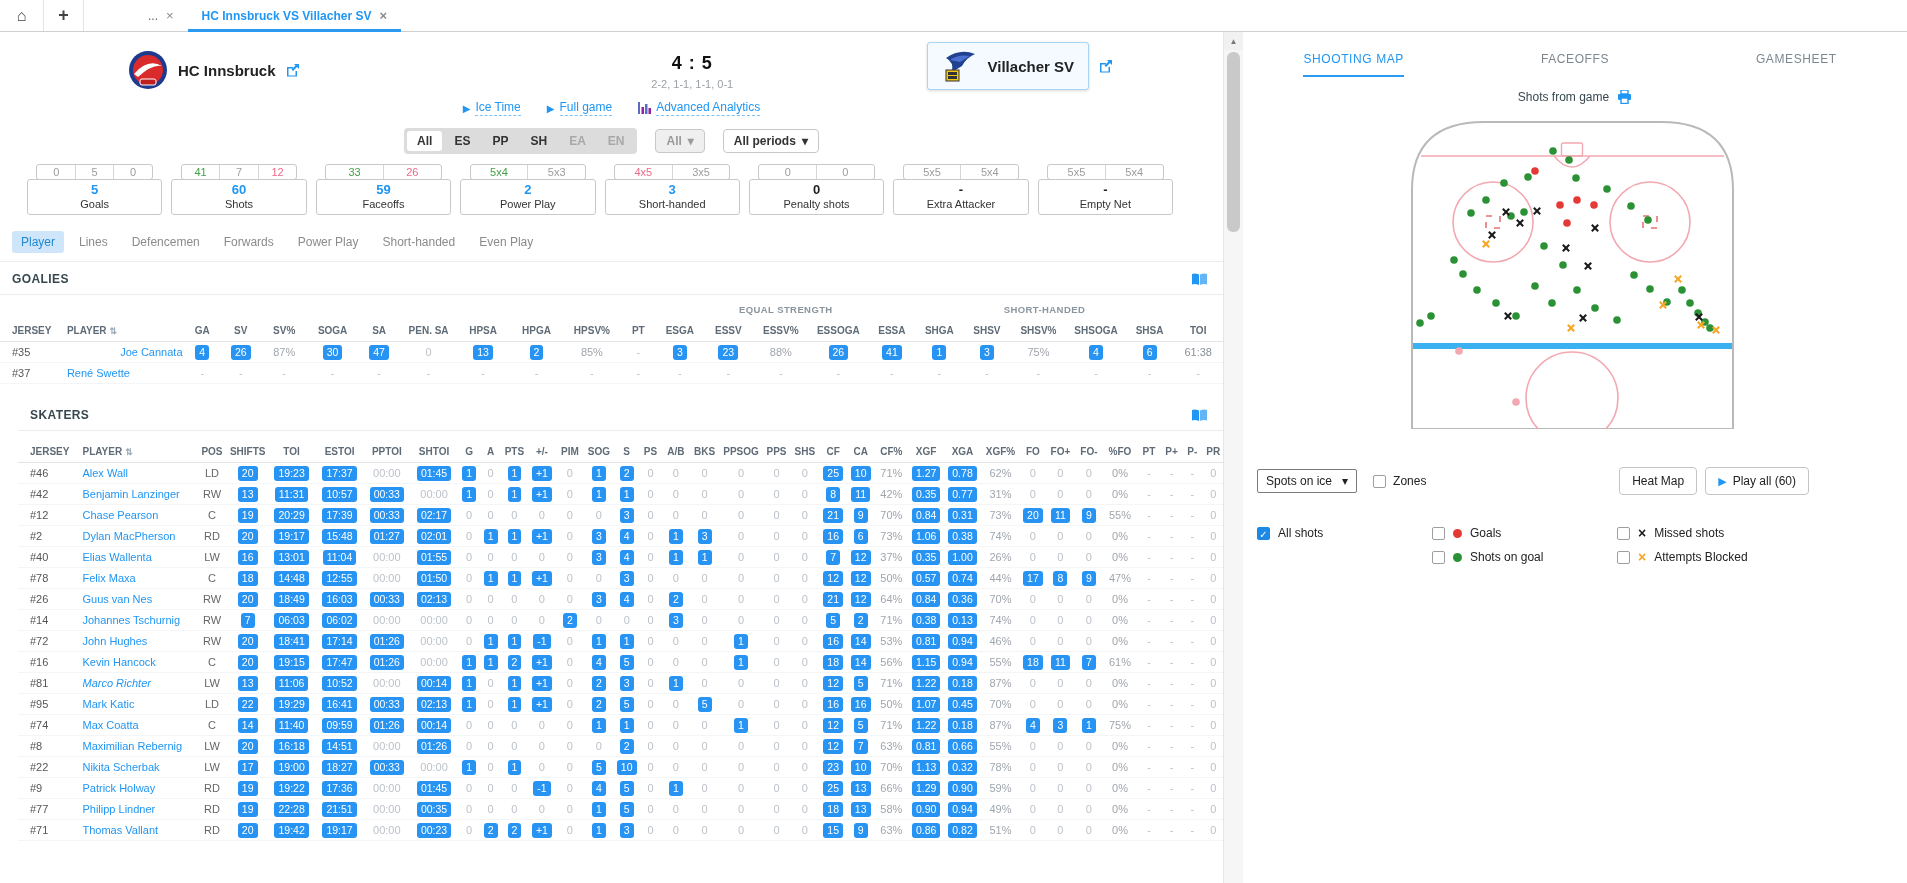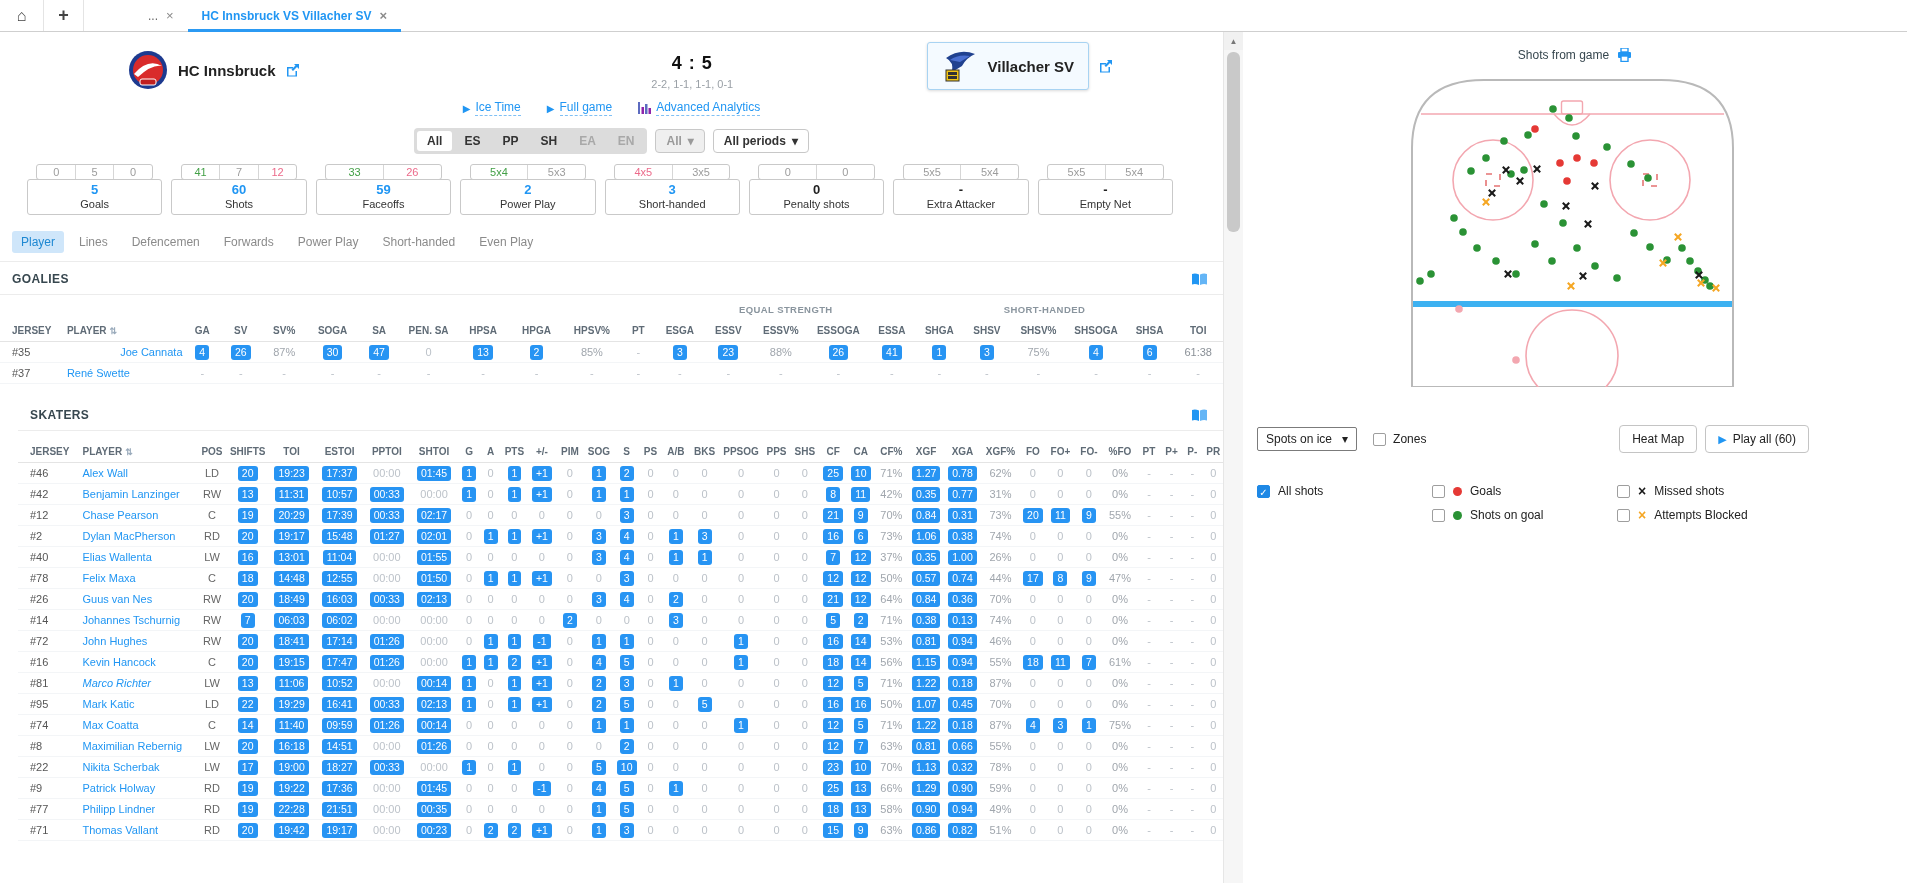--- a/index.html
+++ b/index.html
@@ -38,21 +38,21 @@
   .periods { font-size:11px; color:#9aa0a6; margin-top:4px; }
   .team-right { display:flex; align-items:center; gap:10px; margin-right:110px; }
   .away-box { display:flex; align-items:center; gap:10px; background:#f4faff; border:1px solid #a8d3f2;
     border-radius:3px; padding:5px 14px; box-shadow:0 1px 3px rgba(0,0,0,.15); cursor:pointer; }
   .links-row { display:flex; justify-content:center; gap:26px; margin-top:10px; }
   .hlink { font-size:12px; color:#2196f3; display:flex; align-items:center; gap:5px; cursor:pointer; }
   .hlink .lbl { border-bottom:1px dashed #7fc0f5; padding-bottom:1px; }
   .play-tri { font-size:10px; }
 
   
-  .filter-row { display:flex; justify-content:center; align-items:center; gap:8px; margin-top:12px; }
+  .filter-row { display:flex; justify-content:center; align-items:center; gap:18px; margin-top:12px; }
   .seg { background:#dcdcdc; border-radius:4px; padding:3px; display:flex; gap:2px; }
   .seg .sbtn { font-size:12px; font-weight:bold; color:#333; padding:3px 10px; border-radius:3px; cursor:pointer; }
   .seg .sbtn.active { background:#fff; }
   .seg .sbtn.disabled { color:#a8a8a8; cursor:default; }
   .dd { border:1px solid #c8c8c8; border-radius:4px; padding:4px 10px; font-size:12px; font-weight:bold; display:flex; gap:6px; align-items:center; cursor:pointer; }
   .dd.muted { color:#9a9a9a; background:#efefef; }
 
   
   .summary-row { display:flex; gap:9px; padding:10px 50px 0 27px; }
   .sbox { flex:1; }
@@ -1227,20 +1227,25 @@
         </div>
     </div>
   </div>
 
   <div class="vscroll">
     <div class="arr">▲</div>
     <div class="thumb"></div>
   </div>
 
   <div class="right-pane">
+    <div class="rp-tabs" id="rpTabs">
+        <div class="rp-tab active"><span class="in">SHOOTING MAP</span></div>
+        <div class="rp-tab"><span class="in">FACEOFFS</span></div>
+        <div class="rp-tab"><span class="in">GAMESHEET</span></div>
+      </div>
 
     <div class="map-title">
       <span>Shots from game</span>
       <svg width="15" height="14" viewBox="0 0 15 14">
         <rect x="4" y="0" width="7" height="4" fill="none" stroke="#2196f3" stroke-width="1.4"></rect>
         <rect x="1" y="4" width="13" height="6" rx="1" fill="#2196f3"></rect>
         <rect x="4" y="8" width="7" height="5.5" fill="#fff" stroke="#2196f3" stroke-width="1.4"></rect>
       </svg>
     </div>
 

